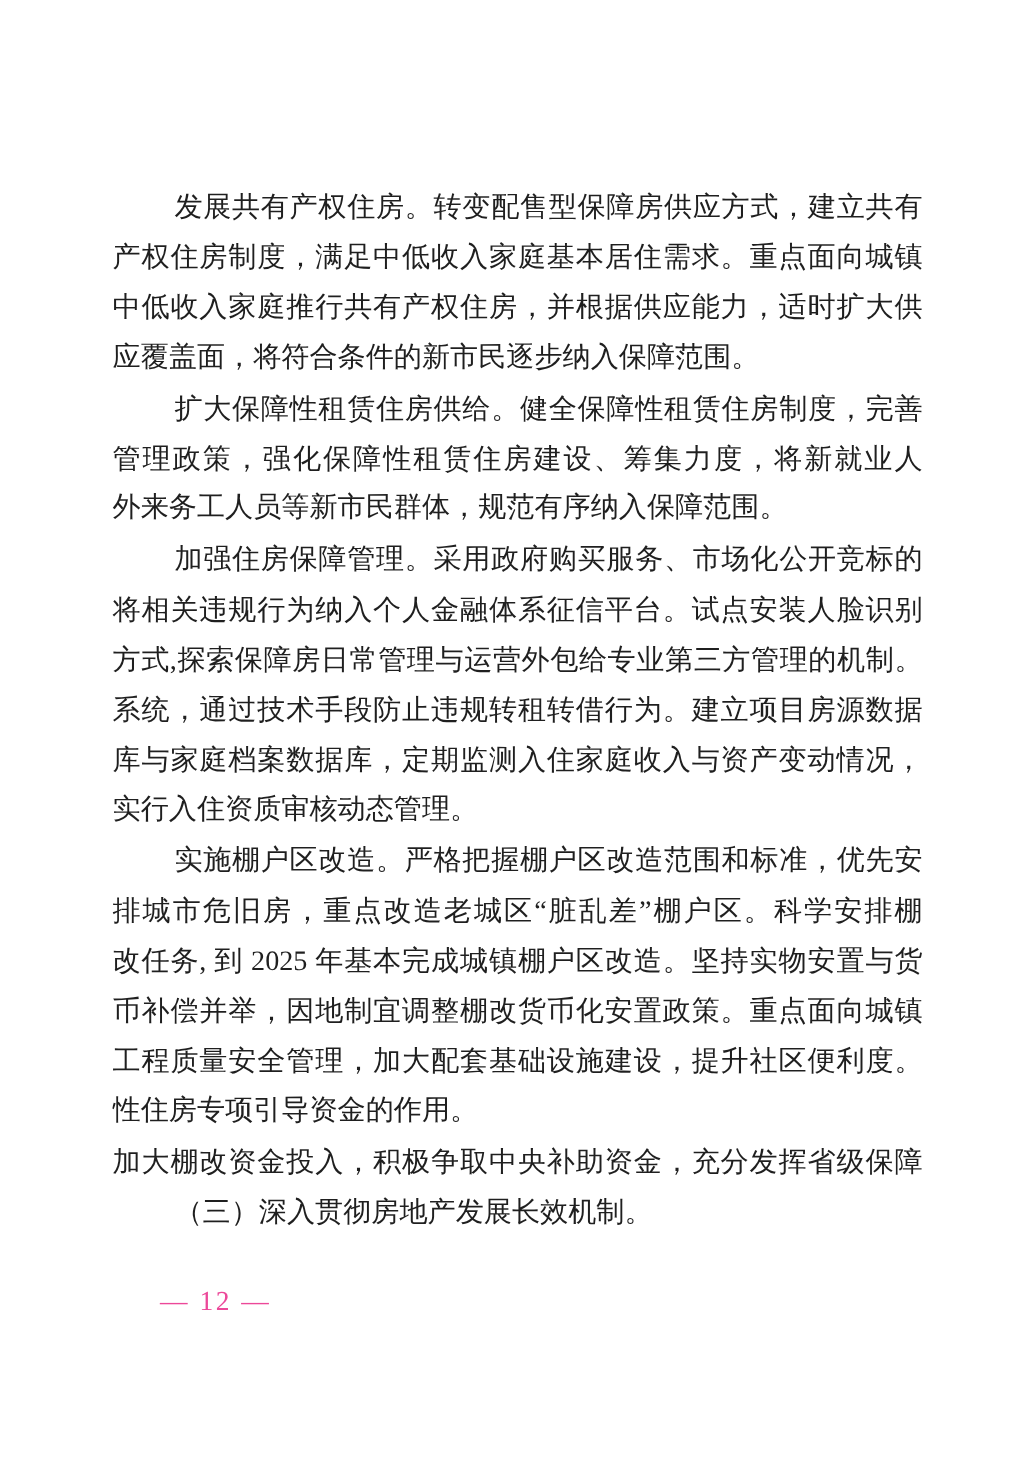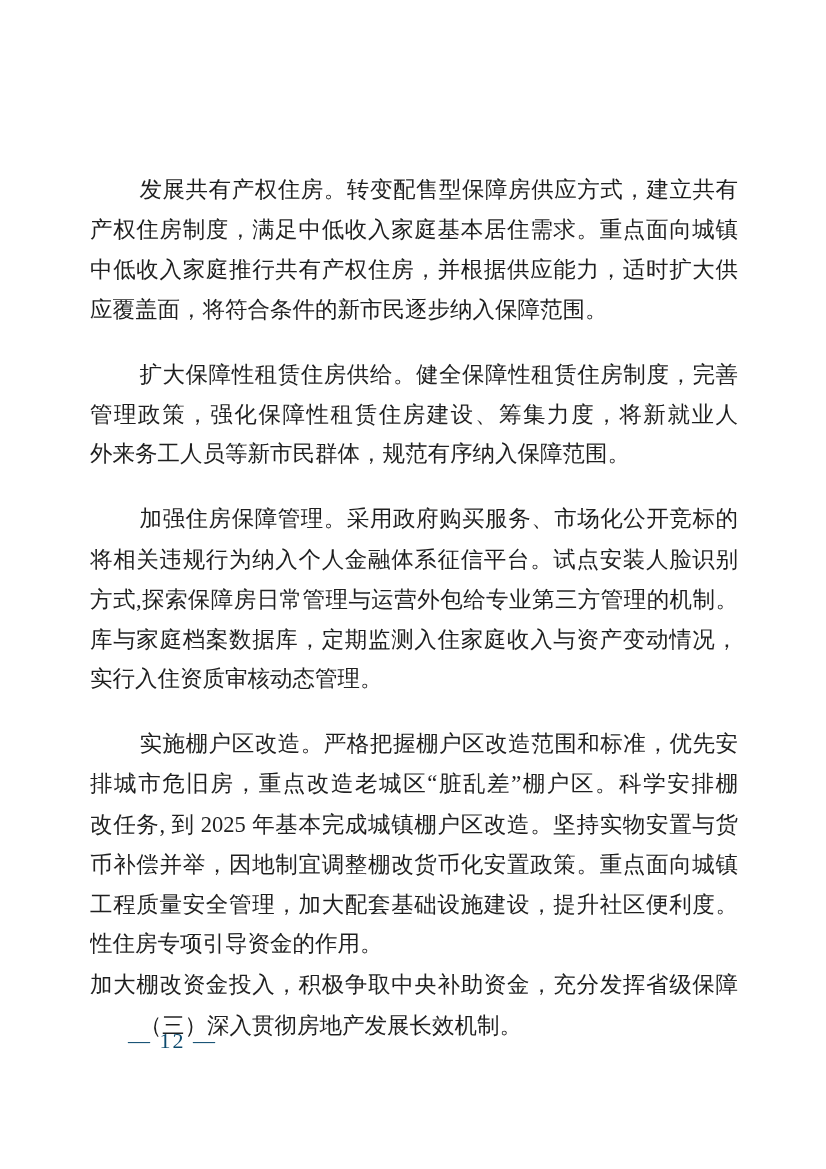--- a/index.html
+++ b/index.html
@@ -17,35 +17,35 @@
     left:90px;top:146px;width:648px;
     font-size:22.5px;
     line-height:40.2px;
   }
   .line{
     height:40.2px;
     text-align:justify;
     text-align-last:justify;
     overflow:hidden;
   }
-  .line.indent{text-indent:2.2em;margin-top:24px;}
+  .line.indent{text-indent:2.2em;}
   .line.end{text-align-last:left;font-family:Liberation Mono, monospace;}
   .heading-line{
     height:40.2px;
     text-indent:2.2em;
     font-weight:normal;
     overflow:hidden;
   }
   .page-number{
     position:absolute;
     left:128px;top:1026px;
     font-size:22px;
     line-height:30px;
     letter-spacing:2px;
-    color:#0c4a6e;
+    color:#ec4899;
   }
 </style>
 </head>
 <body>
 
 <div class="page">
 
   <div class="text-block">
 
     <div>
@@ -58,20 +58,21 @@
     <div>
       <div class="line indent">扩大保障性租赁住房供给。健全保障性租赁住房制度，完善</div>
       <div class="line">管理政策，强化保障性租赁住房建设、筹集力度，将新就业人员、</div>
       <div class="line end">外来务工人员等新市民群体，规范有序纳入保障范围。</div>
     </div>
 
     <div>
       <div class="line indent">加强住房保障管理。采用政府购买服务、市场化公开竞标的</div>
       <div class="line">将相关违规行为纳入个人金融体系征信平台。试点安装人脸识别</div>
       <div class="line">方式,探索保障房日常管理与运营外包给专业第三方管理的机制。</div>
+      <div class="line">系统，通过技术手段防止违规转租转借行为。建立项目房源数据</div>
       <div class="line">库与家庭档案数据库，定期监测入住家庭收入与资产变动情况，</div>
       <div class="line end">实行入住资质审核动态管理。</div>
     </div>
 
     <div>
       <div class="line indent">实施棚户区改造。严格把握棚户区改造范围和标准，优先安</div>
       <div class="line">排城市危旧房，重点改造老城区“脏乱差”棚户区。科学安排棚</div>
       <div class="line">改任务, 到 2025 年基本完成城镇棚户区改造。坚持实物安置与货</div>
       <div class="line">币补偿并举，因地制宜调整棚改货币化安置政策。重点面向城镇</div>
       <div class="line">工程质量安全管理，加大配套基础设施建设，提升社区便利度。</div>

